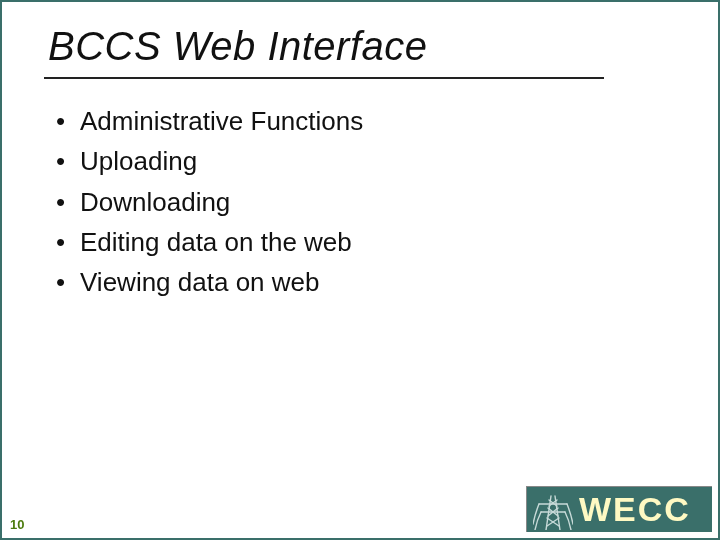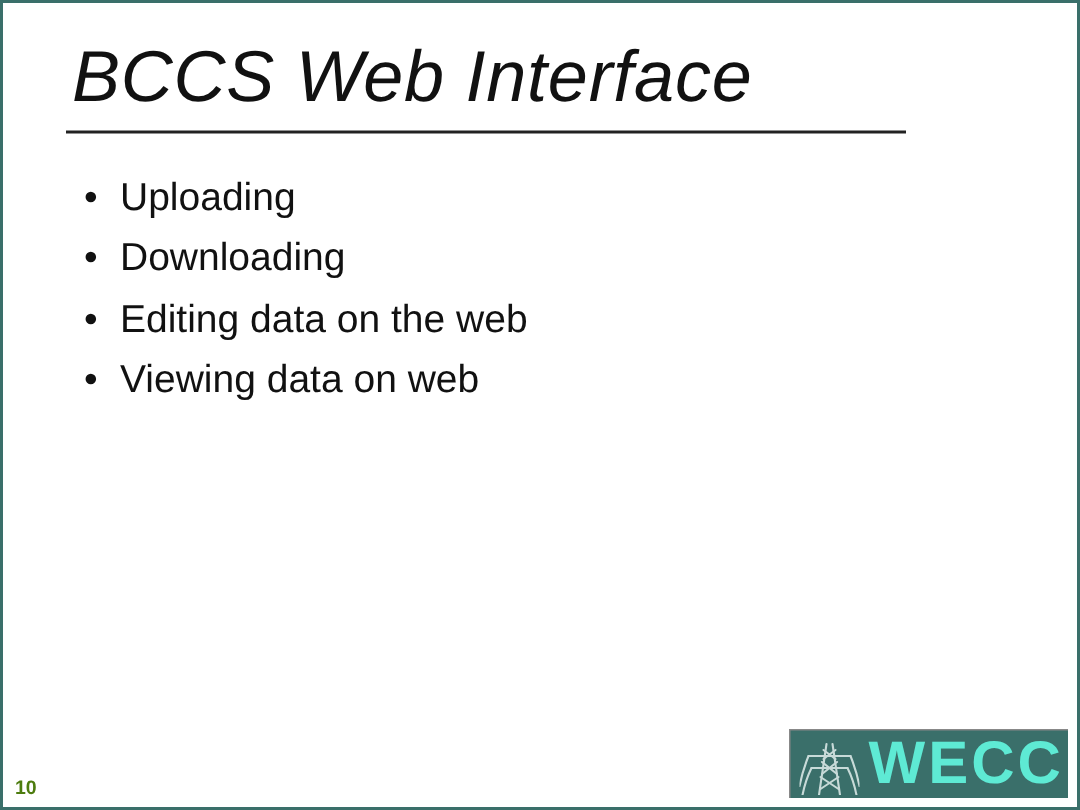--- a/index.html
+++ b/index.html
@@ -20,21 +20,21 @@
     height: var(--slide-h);
     box-sizing: border-box;
     border: 2px solid var(--teal);
     position: relative;
     background: #fff;
   }
   .content {
     padding: 22px 42px 0 42px;
   }
   .title {
-    font-size: 48px;
+    font-size: 40px;
     font-style: italic;
     font-weight: 400;
     color: #111;
     margin: 0 0 8px 4px;
     letter-spacing: 0.5px;
   }
   .title-rule {
     border: none;
     border-top: 2px solid #222;
     margin: 0 0 22px 0;
@@ -81,36 +81,37 @@
     box-sizing: border-box;
     padding-left: 6px;
   }
   .logo-tower {
     flex: 0 0 auto;
     margin-right: 6px;
     opacity: 0.95;
   }
   .logo-text {
     font-family: Arial, Helvetica, sans-serif;
-    font-size: 40px;
+    font-size: 34px;
     font-weight: 700;
-    color: #5eead4;
+    color: #fef9c3;
     letter-spacing: 2px;
   }
 </style>
 </head>
 <body>
 
 <div class="slide">
 
   <div class="content">
     <h1 class="title">BCCS Web Interface</h1>
     <hr class="title-rule">
 
     <ul class="bullets">
+      <li>Administrative Functions</li>
       <li>Uploading</li>
       <li>Downloading</li>
       <li>Editing data on the web</li>
       <li>Viewing data on web</li>
     </ul>
   </div>
 
   <div class="page-number">10</div>
 
   <div class="logo-box">

